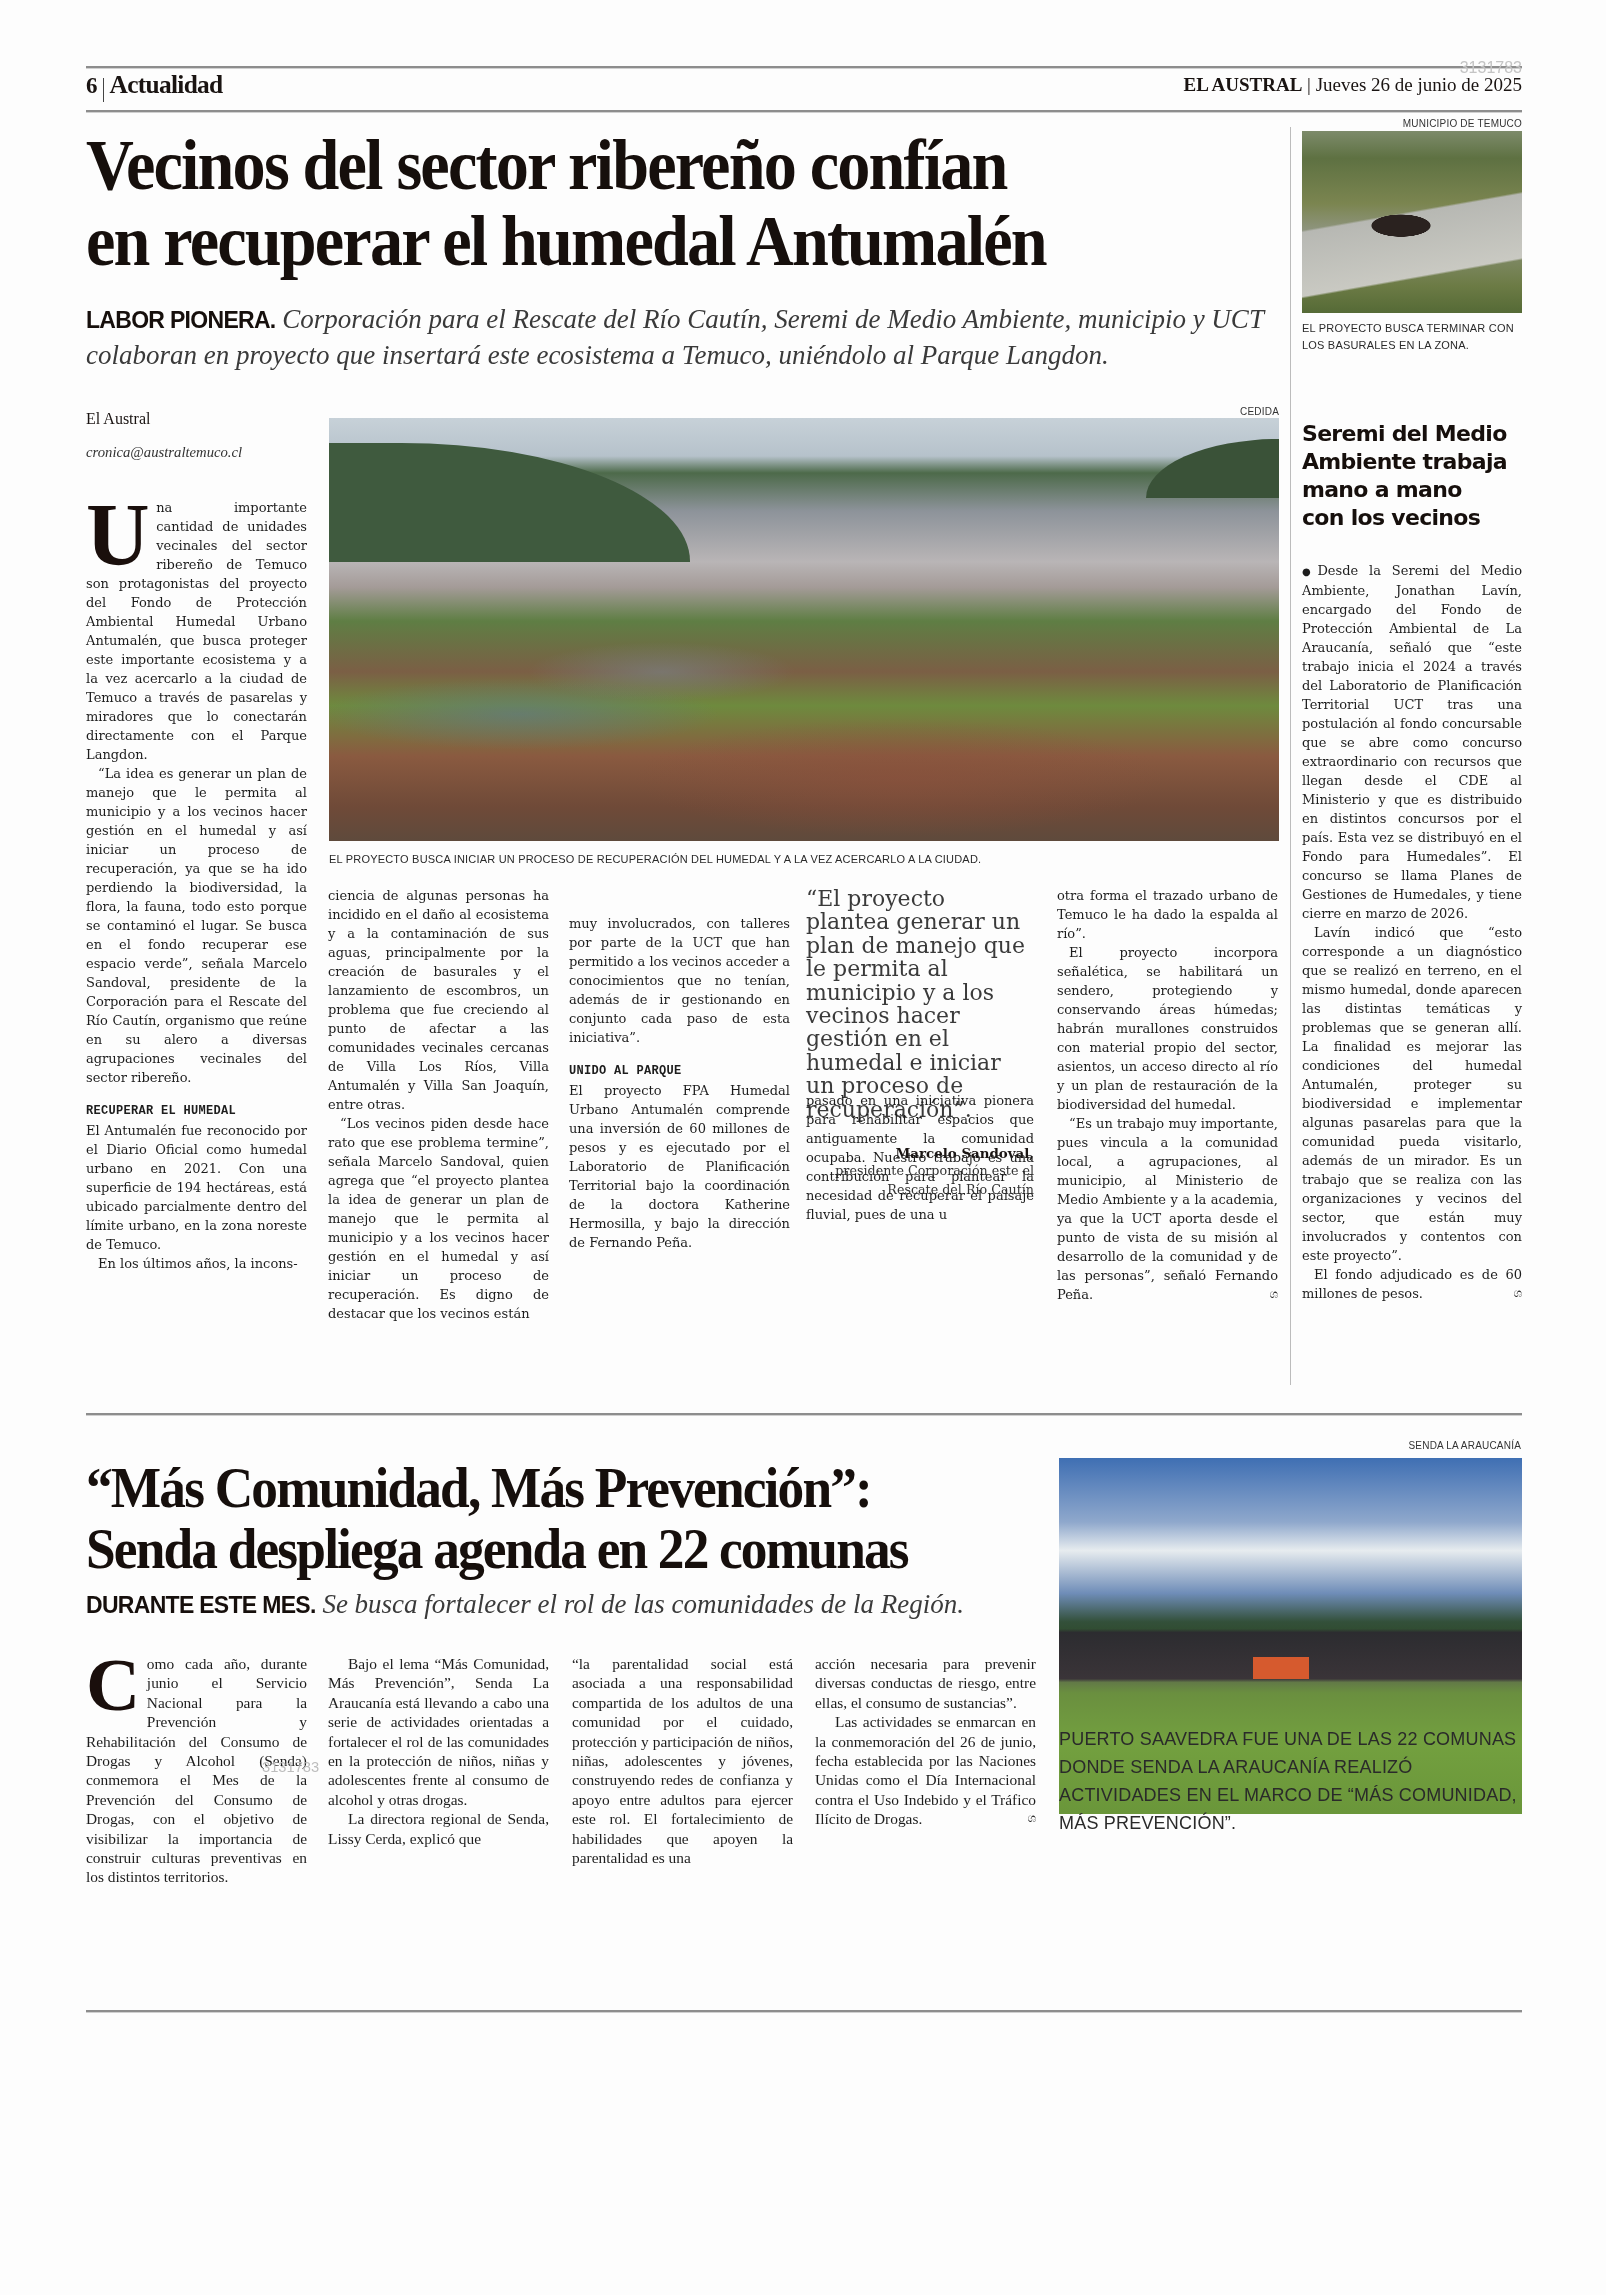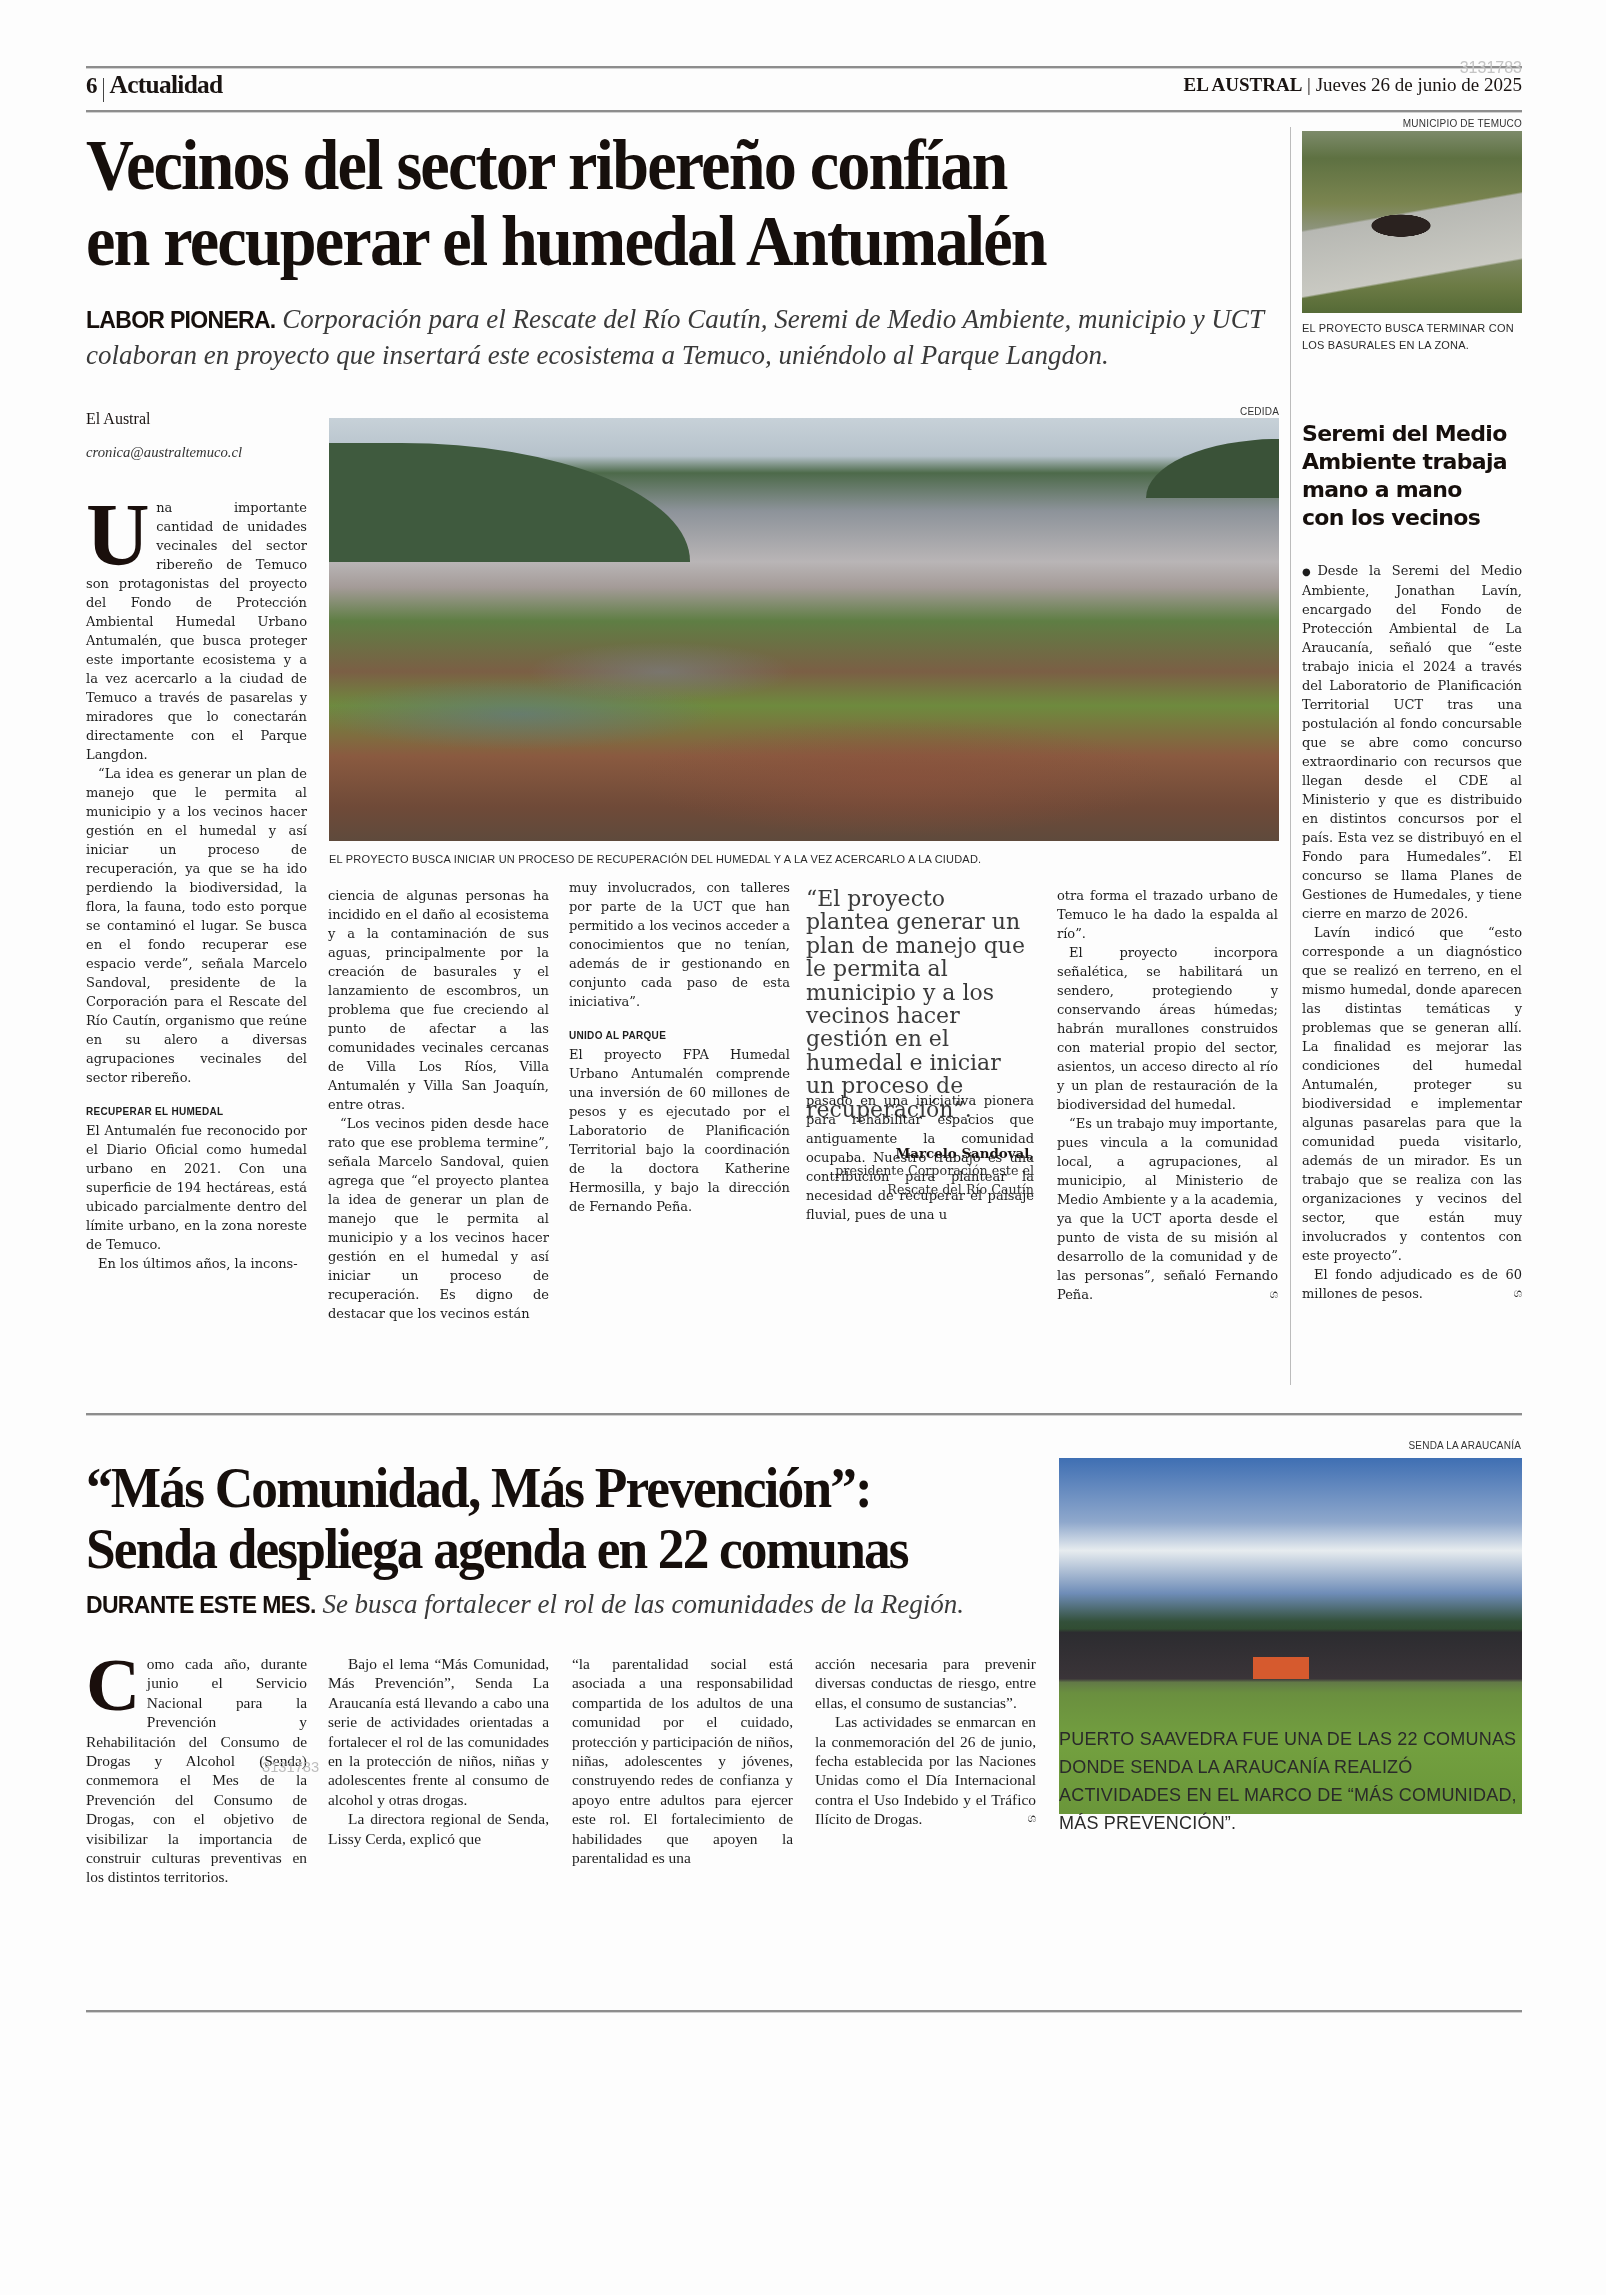--- a/index.html
+++ b/index.html
@@ -28,21 +28,21 @@
 
   .byline-name { font-family: "Liberation Serif", serif; font-size: 16px; }
   .byline-mail { font-family: "Liberation Serif", serif; font-style: italic; font-size: 14.7px; color: #333; }
 
   .credit { font-family: "Liberation Sans", sans-serif; font-size: 10px; text-transform: uppercase; color: #333; text-align: right; letter-spacing: 0.2px; }
   .caption { font-family: "Liberation Sans", sans-serif; font-size: 11.4px; text-transform: uppercase; color: #2a2a2a; line-height: 1.55; letter-spacing: 0.2px; }
 
   .body-col { font-family: "DejaVu Serif", serif; font-size: 13px; line-height: 19px; text-align: justify; color: #1d1d1d; hyphens: manual; }
   .body-col p { text-indent: 12px; }
   .body-col p.noindent { text-indent: 0; }
-  .body-col .subhead { font-family: Liberation Sans, sans-serif; font-weight: bold; font-size: 10px; letter-spacing: 0.3px; margin-top: 14.7px; text-indent: 0; }
+  .body-col .subhead { font-family: Liberation Mono, monospace; font-weight: bold; font-size: 12px; letter-spacing: 0.3px; margin-top: 14.7px; text-indent: 0; }
   .dropcap { float: left; font-family: "Liberation Serif", serif; font-weight: bold; font-size: 88px; line-height: 67px; margin: 2.7px 6.7px 0 0; color: #1a0f0c; }
   .end-mark { float: right; font-family: "DejaVu Sans", sans-serif; font-size: 12px; }
 
   .pullquote { font-family: "DejaVu Serif", serif; font-size: 22px; line-height: 23.4px; color: #3a3a3a; }
   .pq-author { font-family: "DejaVu Serif", serif; font-weight: bold; font-size: 13.4px; text-align: right; }
   .pq-role { font-family: "DejaVu Serif", serif; font-size: 12.7px; text-align: right; line-height: 19px; color: #333; }
 
   .side-title { font-family: "DejaVu Sans", sans-serif; font-weight: bold; font-size: 22px; line-height: 28px; letter-spacing: -0.7px; color: #160f0c; }
 
   .body-col2 { font-family: "Liberation Serif", serif; font-size: 15.4px; line-height: 19.4px; text-align: justify; color: #1d1d1d; }
@@ -116,21 +116,21 @@
   <p class="subhead">RECUPERAR EL HUMEDAL</p>
   <p class="noindent">El Antumalén fue reconocido por el Diario Oficial como humedal urbano en 2021. Con una superficie de 194 hectáreas, está ubicado parcialmente dentro del límite urbano, en la zona noreste de Temuco.</p>
   <p>En los últimos años, la incons-</p>
 </div>
 
 <div class="abs body-col" style="left:328px; top:886px; width:221px;">
   <p class="noindent">ciencia de algunas personas ha incidido en el daño al ecosistema y a la contaminación de sus aguas, principalmente por la creación de basurales y el lanzamiento de escombros, un problema que fue creciendo al punto de afectar a las comunidades vecinales cercanas de Villa Los Ríos, Villa Antumalén y Villa San Joaquín, entre otras.</p>
   <p>“Los vecinos piden desde hace rato que ese problema termine”, señala Marcelo Sandoval, quien agrega que “el proyecto plantea la idea de generar un plan de manejo que le permita al municipio y a los vecinos hacer gestión en el humedal y así iniciar un proceso de recuperación. Es digno de destacar que los vecinos están</p>
 </div>
 
-<div class="abs body-col" style="left:569px; top:878px; width:221px;">
+<div class="abs body-col" style="left:569px; top:914px; width:221px;">
   <p class="noindent">muy involucrados, con talleres por parte de la UCT que han permitido a los vecinos acceder a conocimientos que no tenían, además de ir gestionando en conjunto cada paso de esta iniciativa”.</p>
   <p class="subhead">UNIDO AL PARQUE</p>
   <p class="noindent">El proyecto FPA Humedal Urbano Antumalén comprende una inversión de 60 millones de pesos y es ejecutado por el Laboratorio de Planificación Territorial bajo la coordinación de la doctora Katherine Hermosilla, y bajo la dirección de Fernando Peña.</p>
 </div>
 
 <div class="abs" style="left:806px; top:887px; width:228px;">
   <div class="pullquote">“El proyecto plantea generar un plan de manejo que le permita al municipio y a los vecinos hacer gestión en el humedal e iniciar un proceso de recuperación”.</div>
   <div class="pq-author" style="margin-top:24px;">Marcelo Sandoval,</div>
   <div class="pq-role">presidente Corporación este el Rescate del Río Cautín</div>
 </div>

